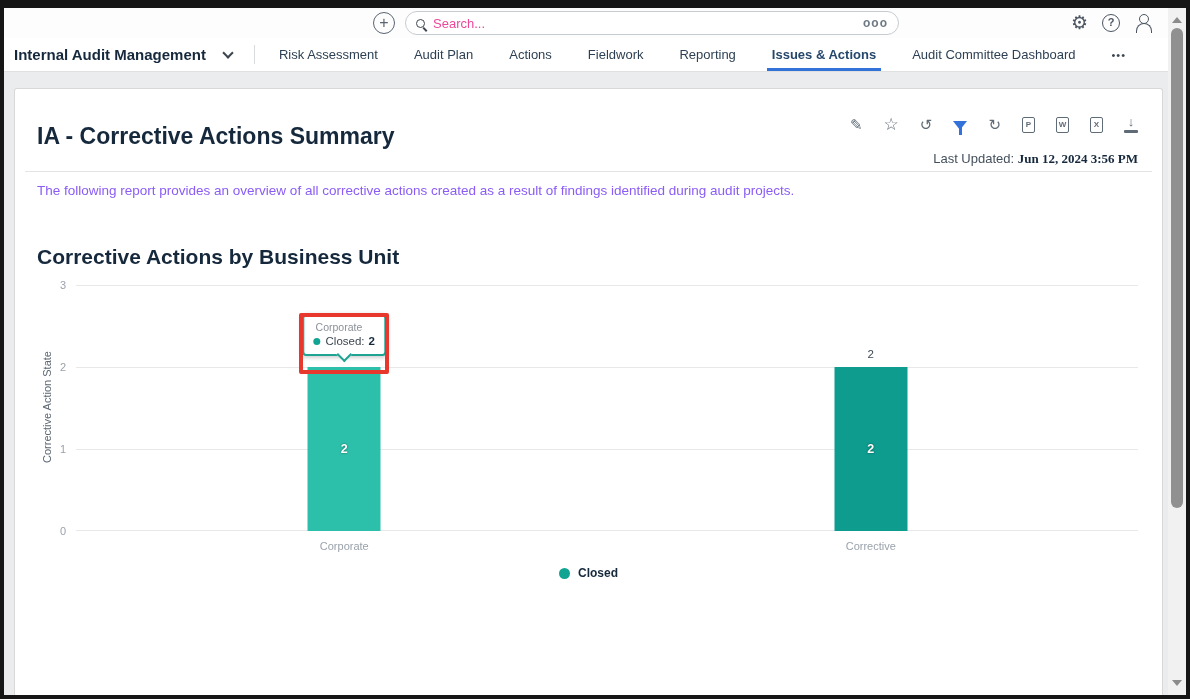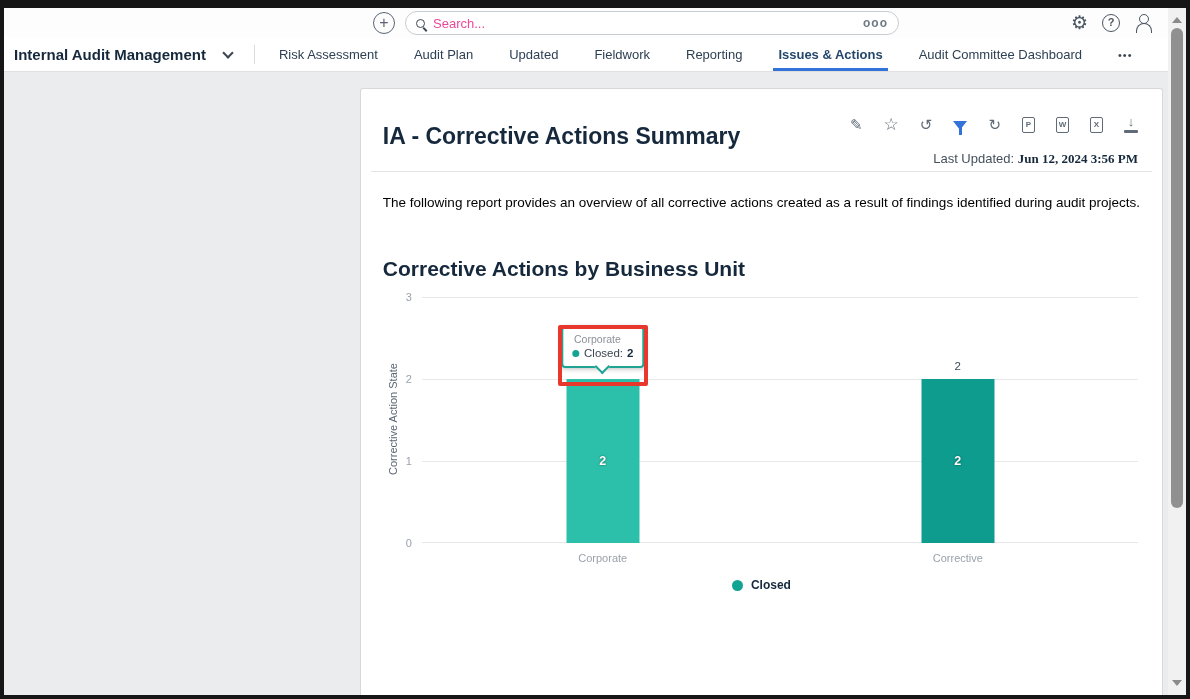--- a/index.html
+++ b/index.html
@@ -33,21 +33,21 @@
   .app-switcher { display:flex; align-items:center; padding-left:10px; cursor:pointer; }
   .app-name { font-size:15px; font-weight:bold; color:#15283c; }
   .chev { width:8px; height:8px; border-right:2px solid #3c4650; border-bottom:2px solid #3c4650; transform:rotate(45deg); margin:-4px 0 0 18px; }
   .nav-divider { width:1px; background:#d9dcdf; margin:7px 0 7px 22px; }
   .tabs { display:flex; align-items:stretch; margin-left:6px; }
   .tab { display:flex; align-items:center; margin:0 13px; padding:0 5px; color:#2e4154; cursor:pointer; border-bottom:3px solid transparent; padding-top:3px; }
   .tab.active { border-bottom-color:#3272d9; font-weight:bold; color:#24476b; }
   .tab.more { font-size:11px; letter-spacing:1px; color:#3c4650; }
 
   
-  .page { flex:1; background:#ebecee; padding:16px 5px 0 10px; display:flex; flex-direction:column; overflow:hidden;align-items:flex-end; }
+  .page { flex:1; background:#ebecee; padding:16px 5px 0 10px; display:flex; flex-direction:column; overflow:hidden; }
   .card { flex:1; background:#fff; border:1px solid #d8d8d8; border-bottom:none; border-radius:3px 3px 0 0; position:relative; padding:0 22px; }
 
   .report-title { margin:34px 0 0; font-size:23px; font-weight:bold; color:#15283c; }
 
   .toolbar { position:absolute; top:28px; right:24px; display:flex; align-items:center; gap:21px; }
   .tb { color:#5f6b76; font-size:15px; line-height:16px; cursor:pointer; text-align:center; }
   .tb.star { font-size:17px; }
   .tb.filter { width:0; height:0; border-left:7px solid transparent; border-right:7px solid transparent; border-top:9px solid #3272d9; position:relative; }
   .tb.filter::after { content:""; position:absolute; left:-1.5px; top:-5px; width:3px; height:10px; background:#3272d9; }
   .filebox { width:13px; height:16px; border:1.5px solid #5f6b76; border-radius:2px; font-size:8px; font-weight:bold; color:#5f6b76; text-align:center; line-height:13px; cursor:pointer; }
@@ -57,21 +57,21 @@
 
   .last-updated { position:absolute; top:62px; right:24px; font-size:13px; color:#44505c; }
   .last-updated b { color:#15283c;font-family:Liberation Serif, serif; }
 
   .entity-row { margin-top:32px; display:flex; align-items:center; }
   .badge { background:#e2e4e7; border-radius:10px; padding:3px 11px; font-size:11px; font-weight:bold; color:#3b4754; }
   .entity-name { margin-left:15px; font-size:16px; font-weight:bold; color:#15283c; }
 
   .divider { border:none; border-top:1px solid #e4e4e4; margin:21px -12px 0; }
 
-  .desc { margin:22px 0 0; font-size:13.5px; color:#000000; line-height:18px; }
+  .desc { margin:10px 0 0; font-size:13.5px; color:#8b5cf6; line-height:18px; }
 
   .chart-title { margin:45px 0 0; font-size:21px; font-weight:bold; color:#15283c; }
 
   
   .chart { position:relative; margin:16px 2px 0 39px; height:246px; }
   .grid { position:absolute; left:0; right:0; height:1px; background:#e8e8e8; }
   .tick { position:absolute; left:-10px; transform:translate(-100%,-50%); font-size:11px; color:#9aa2ab; }
   .ylab { position:absolute; left:-152px; top:116px; width:246px; text-align:center; transform:rotate(-90deg); font-size:11px; color:#5a6672; }
   .bar { position:absolute; bottom:0; width:73px; transform:translateX(-50%); cursor:pointer; }
   .pos-0 { left:25.26%; }
@@ -122,21 +122,21 @@
 
     <div class="nav">
       <div class="app-switcher">
         <span class="app-name">Internal Audit Management</span>
         <span class="chev"></span>
       </div>
       <div class="nav-divider"></div>
       <div class="tabs">
         <div class="tab">Risk Assessment</div>
         <div class="tab">Audit Plan</div>
-        <div class="tab">Updated</div>
+        <div class="tab">Actions</div>
         <div class="tab">Fieldwork</div>
         <div class="tab">Reporting</div>
         <div class="tab active">Issues &amp; Actions</div>
         <div class="tab">Audit Committee Dashboard</div>
         <div class="tab more">•••</div>
       </div>
     </div>
 
     <div class="page">
       <div class="card">

